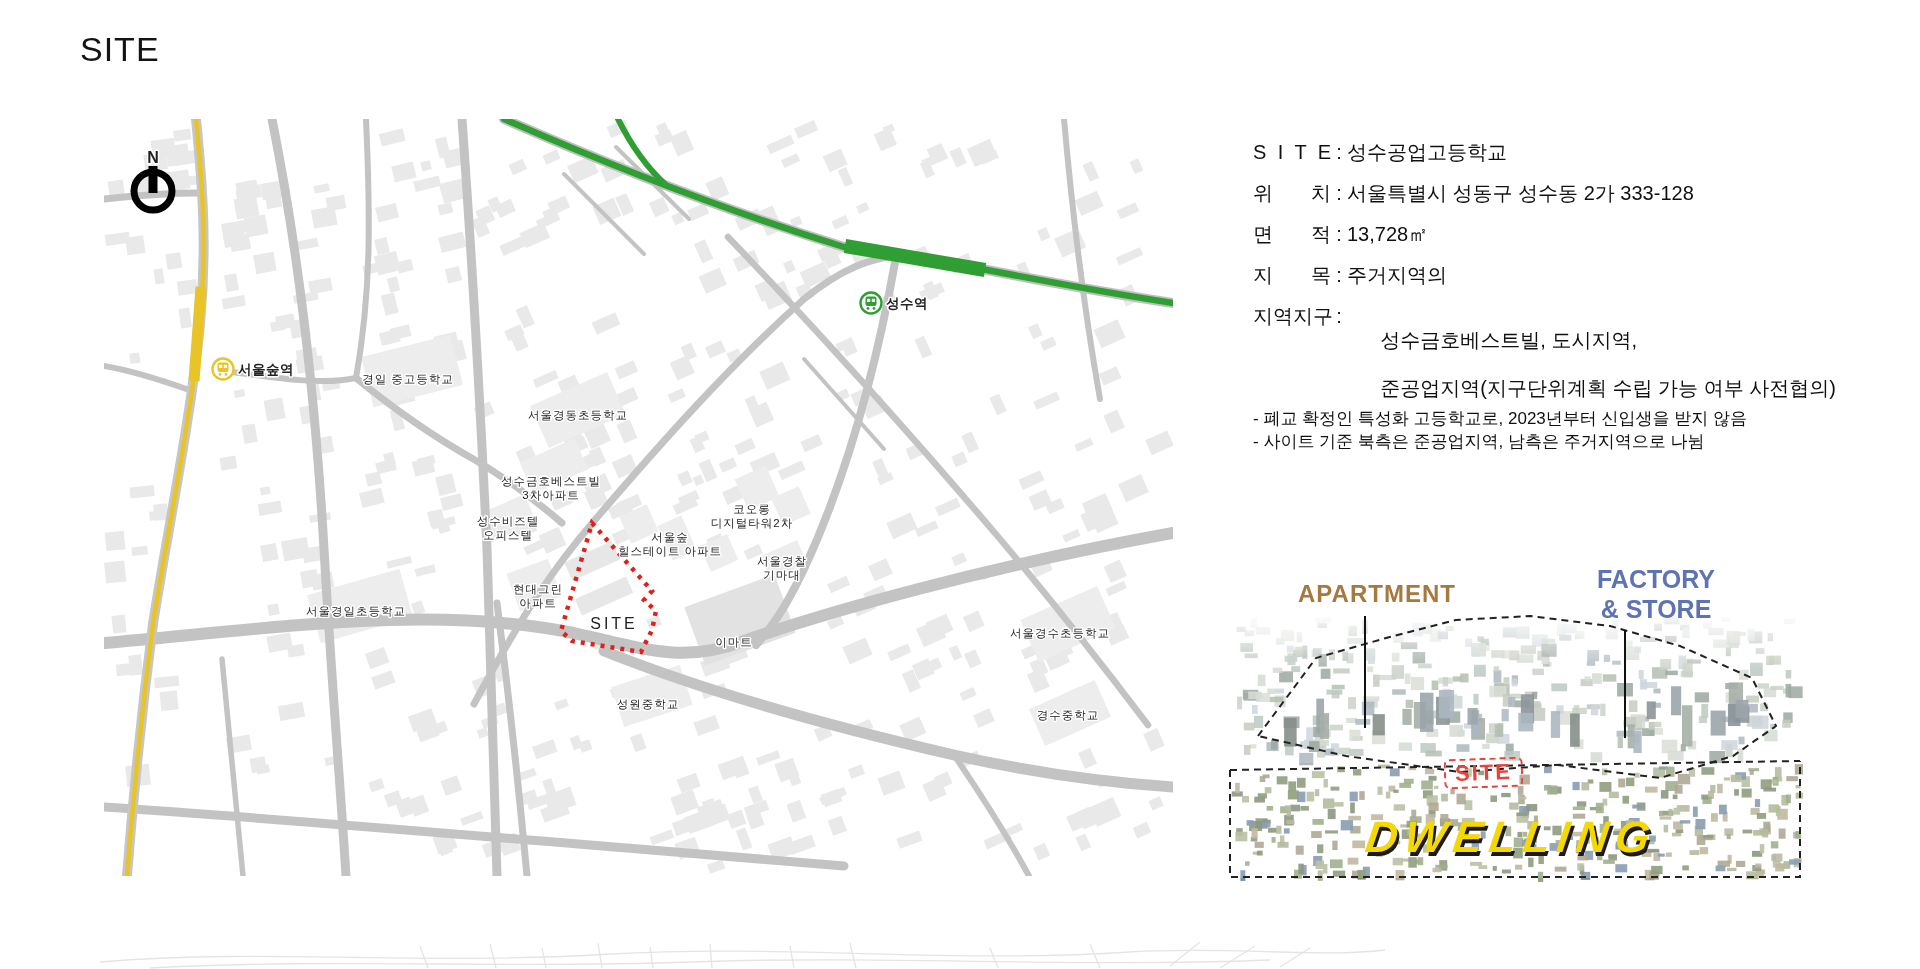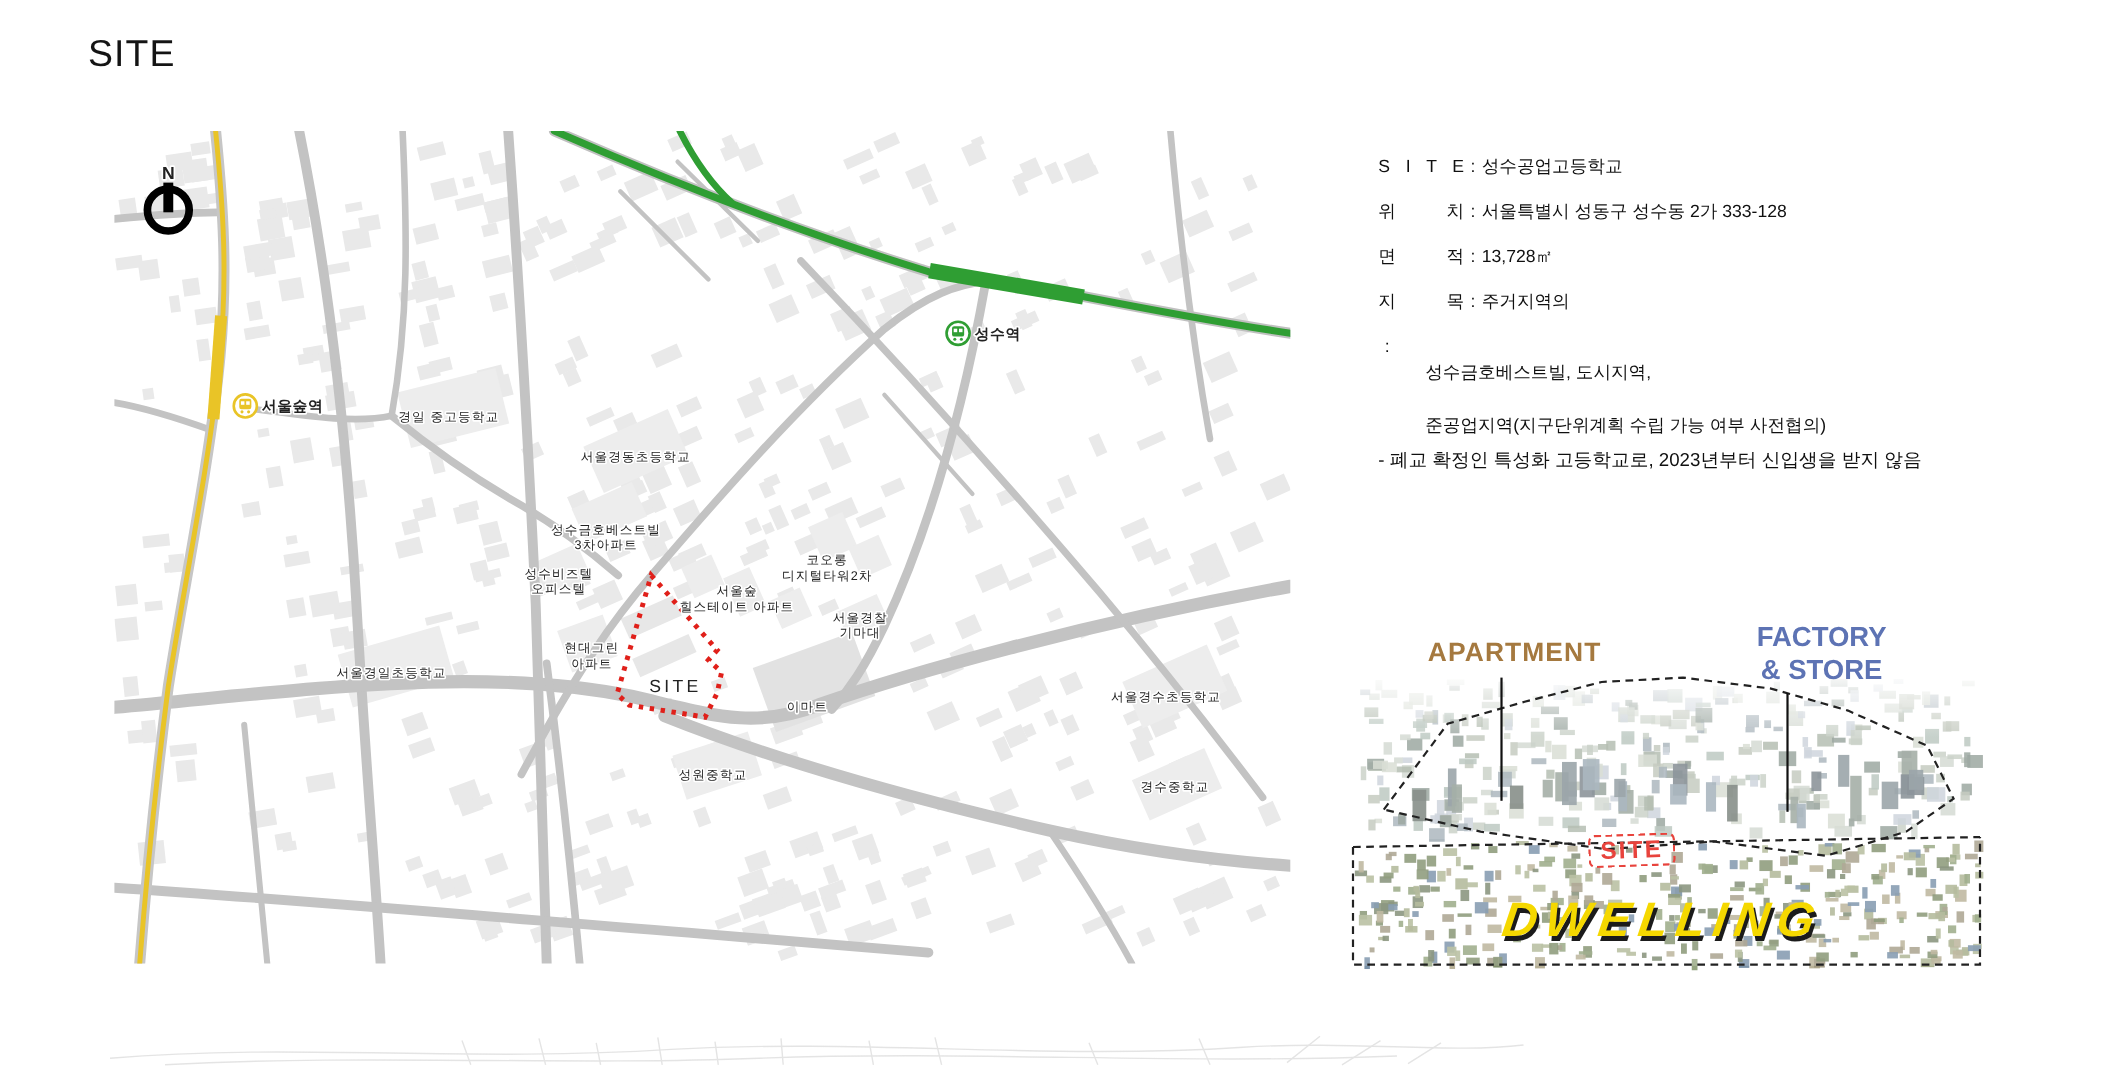--- a/index.html
+++ b/index.html
@@ -9,21 +9,21 @@
   #page-title{left:80px;top:30px;font-size:34px;font-weight:400;letter-spacing:1px;color:#141414;}
   
   #map-wrap{left:104px;top:119px;width:1069px;height:757px;}
   #map-svg text{font-family:"Liberation Sans",sans-serif;fill:#222;
     paint-order:stroke;stroke:#ffffff;stroke-width:3px;stroke-linejoin:round;}
   .maplbl{font-size:11.5px;letter-spacing:1px;text-anchor:middle;}
   .maplbl-site{font-size:16px;letter-spacing:3px;fill:#3a3a3a;text-anchor:middle;}
   .stlbl{font-size:13.5px;font-weight:bold;letter-spacing:0.5px;}
   .north{font-size:16px;font-weight:bold;text-anchor:middle;}
   
-  #info{left:1253px;top:140px;width:470px;font-size:16px;color:#101010;}
+  #info{left:1253px;top:140px;width:470px;font-size:20px;color:#101010;}
   .irow{display:flex;margin-bottom:17px;line-height:24px;}
   .ilbl{display:inline-block;width:78px;white-space:pre;text-align:justify;text-align-last:justify;flex:0 0 78px;}
   .icolon{width:16px;flex:0 0 16px;text-align:center;}
   .ival{white-space:pre;}
   #notes{left:1253px;top:408px;width:520px;font-size:17px;line-height:22.5px;color:#101010;}
   
   #aerial{left:1228px;top:558px;width:575px;height:324px;}
   #aerial-svg{position:absolute;left:0;top:0;}
   .alabel{position:absolute;font-weight:bold;white-space:nowrap;}
   #lbl-apartment{left:70px;top:22px;font-size:24px;letter-spacing:1px;text-align:center;}
@@ -567,30 +567,32 @@
     <span class="ilbl">면 적</span>
     <span class="icolon">:</span>
     <span class="ival">13,728㎡</span>
   </div>
   <div class="irow">
     <span class="ilbl">지 목</span>
     <span class="icolon">:</span>
     <span class="ival">주거지역의</span>
   </div>
   <div class="irow">
+    <span class="ilbl">지역지구</span>
     <span class="icolon">:</span>
     <span class="ival">
       <span>성수금호베스트빌, 도시지역,</span><br>
       <span>준공업지역(지구단위계획 수립 가능 여부 사전협의)</span>
     </span>
   </div>
 </div>
 
 <div id="notes" class="abs">
   <div>- 폐교 확정인 특성화 고등학교로, 2023년부터 신입생을 받지 않음</div>
+  <div>- 사이트 기준 북측은 준공업지역, 남측은 주거지역으로 나뉨</div>
 </div>
 
 <div id="aerial" class="abs">
   <svg id="aerial-svg" width="575" height="324" viewBox="0 0 575 324" xmlns="http://www.w3.org/2000/svg">
     <defs>
       <linearGradient id="fadeTop" x1="0" y1="0" x2="0" y2="1">
         <stop offset="0" stop-color="#fff" stop-opacity="1"></stop>
         <stop offset="1" stop-color="#fff" stop-opacity="0"></stop>
       </linearGradient>
     </defs>

